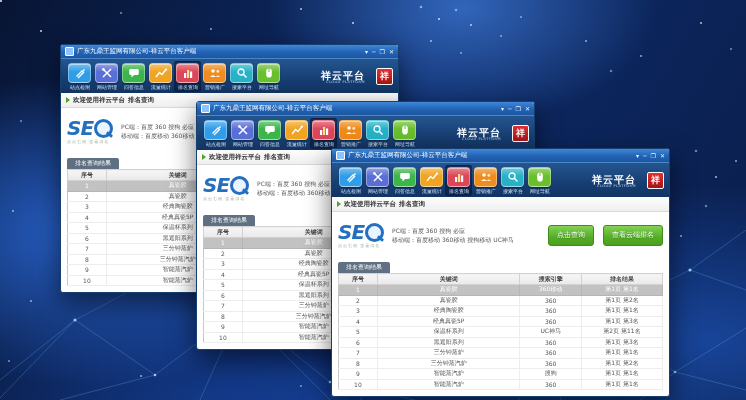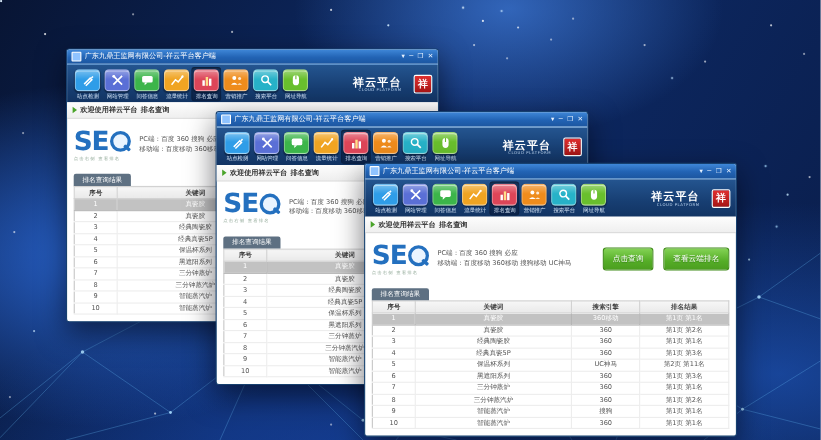--- a/index.html
+++ b/index.html
@@ -52,21 +52,21 @@
   .brand-badge{width:15px;height:15px;background:linear-gradient(180deg,#e03030,#a51515);border:1px solid #fff;
     border-radius:2px;color:#fff;font-size:9px;font-weight:bold;display:flex;align-items:center;justify-content:center;}
   .crumb{height:14px;display:flex;align-items:center;gap:3px;padding:0 5px;background:linear-gradient(#fdfdfd,#efefef);
     border-bottom:1px solid #d9d9d9;}
   .crumb-ic{width:0;height:0;border-left:4px solid #4aa42a;border-top:3px solid transparent;border-bottom:3px solid transparent;}
   .crumb b{font-size:6.5px;color:#333;}
   .content{padding:4px 6px 6px;}
   .seo-row{display:flex;align-items:center;height:38px;}
   .seo-logo{display:flex;flex-direction:column;flex:none;margin-right:8px;}
   .seo-main{display:flex;align-items:center;}
-  .seo-se{font-size:24px;font-weight:bold;color:#2470bf;letter-spacing:-1px;line-height:1;}
+  .seo-se{font-size:20px;font-weight:bold;font-style:italic;color:#2470bf;letter-spacing:-1px;line-height:1;}
   .seo-o{width:13px;height:13px;border:3px solid #2470bf;border-radius:50%;position:relative;margin-left:1px;background:#eaf4ff;}
   .seo-o::after{content:"";position:absolute;width:7px;height:3px;background:#2470bf;transform:rotate(40deg);
     left:9px;top:11px;border-radius:1px;}
   .seo-sub{font-size:4px;color:#9ab0a0;letter-spacing:1px;margin-top:1px;white-space:nowrap;}
   .engines{flex:1;color:#555;font-size:6px;line-height:9px;white-space:nowrap;}
   .btns{display:flex;gap:9px;flex:none;margin-left:4px;}
   .gbtn{height:19px;padding:0 8px;display:flex;align-items:center;border-radius:3px;cursor:pointer;
     background:linear-gradient(180deg,#83d254,#55ad27 60%,#4b9e1f);border:1px solid #3f8c18;
     color:#fff;font-size:7px;font-weight:normal;text-shadow:0 1px 1px rgba(0,60,0,.4);white-space:nowrap;}
   .tab{display:inline-flex;align-items:center;height:11px;padding:0 8px;margin-top:3px;background:#5e7082;

